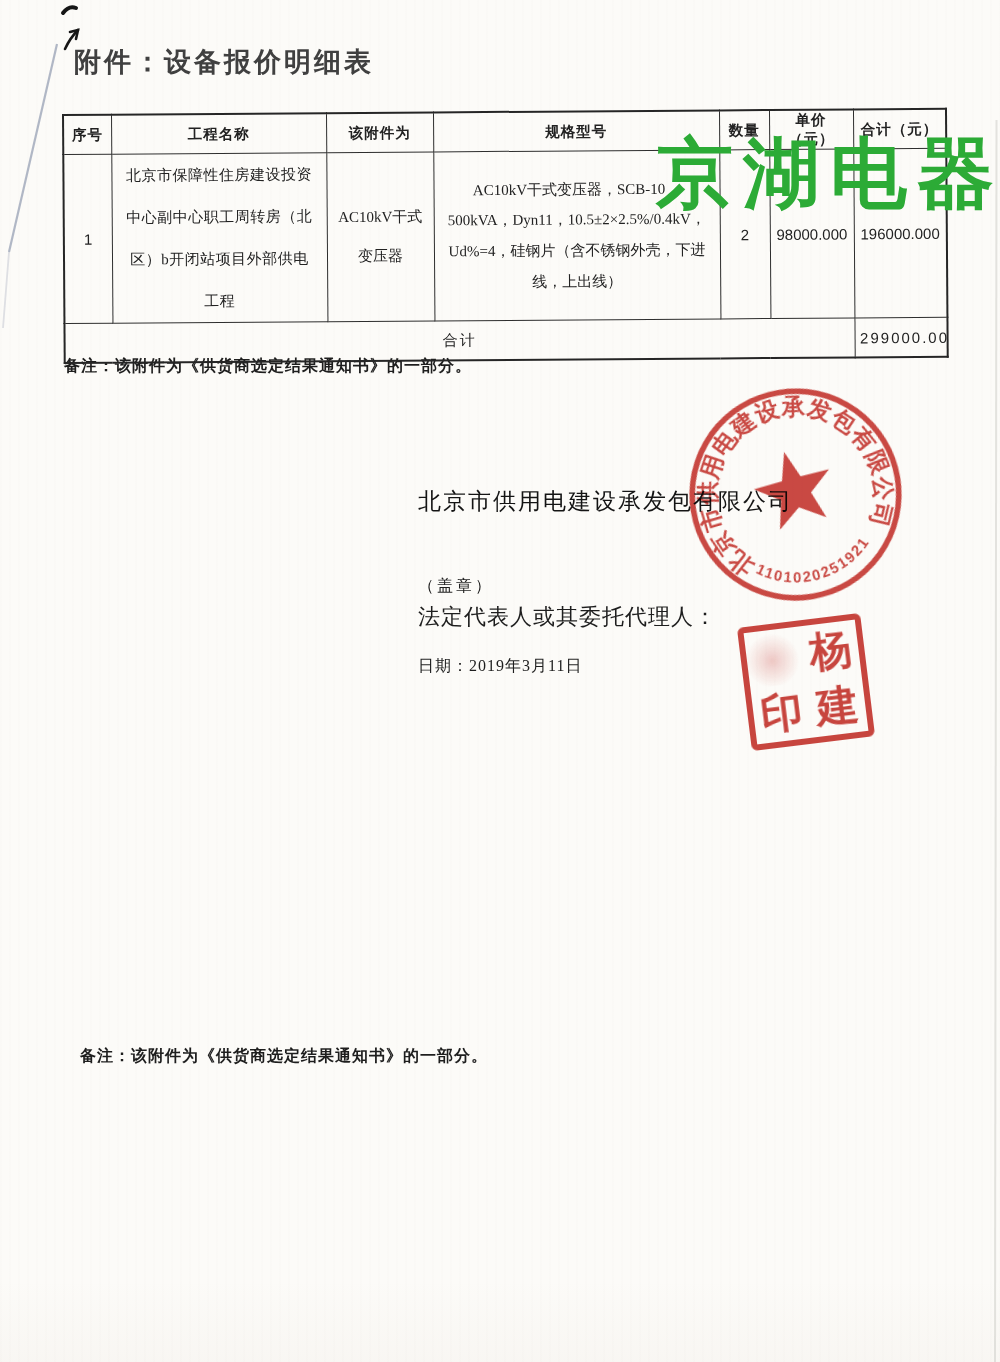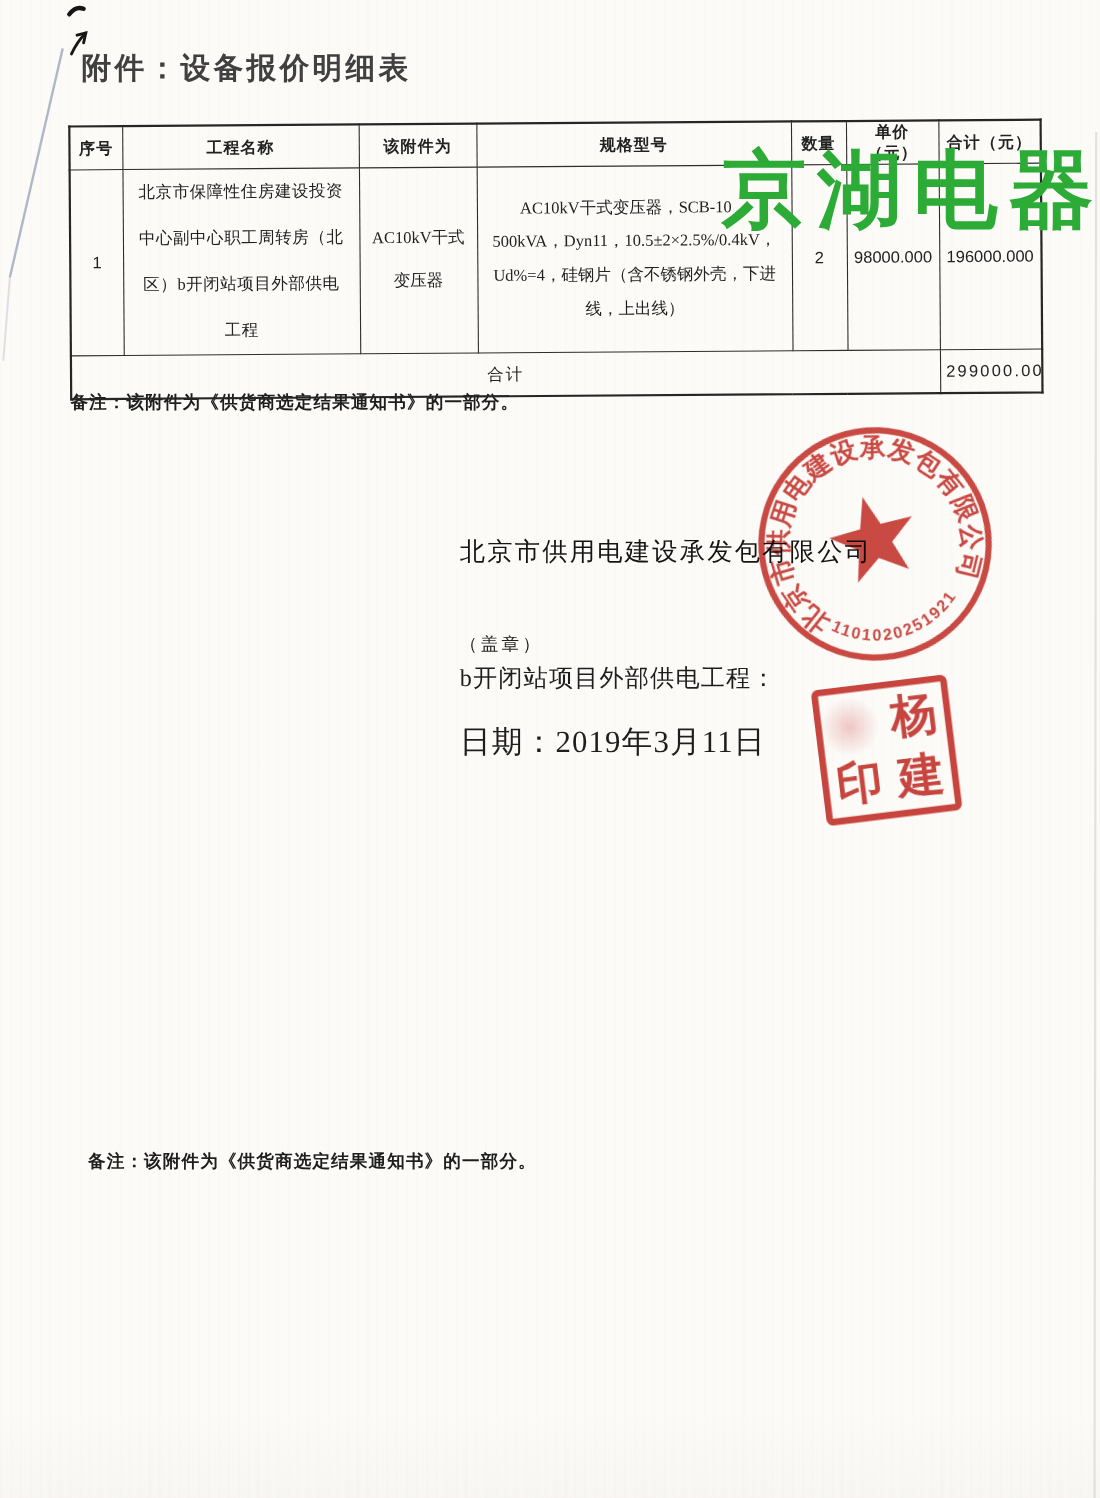--- a/index.html
+++ b/index.html
@@ -36,21 +36,21 @@
     font-family:"DejaVu Sans", sans-serif; font-weight:800;
     font-size:77px; letter-spacing:10px; line-height:1.15; white-space:nowrap;
     color:var(--wm-color);
   }
   
   .note-top    { position:absolute; left:64px;  top:356px;  font-size:16px; font-weight:600; letter-spacing:1px; }
   .note-bottom { position:absolute; left:80px;  top:1046px; font-size:16px; font-weight:600; letter-spacing:1px; }
   .sig-company { position:absolute; left:418px; top:486px; font-size:23px; letter-spacing:2px; color:#141414; z-index:3; }
   .sig-seal    { position:absolute; left:418px; top:544px; font-size:16px; letter-spacing:3px; z-index:3;margin-top:32px; }
   .sig-rep     { position:absolute; left:418px; top:602px; font-size:22px; letter-spacing:1px; z-index:3; }
-  .sig-date    { position:absolute; left:418px; top:656px; font-size:28px; letter-spacing:1px; z-index:3; }
+  .sig-date    { position:absolute; left:418px; top:656px; font-size:16px; letter-spacing:1px; z-index:3; }
   
   .round-seal {
     position:absolute; left:683px; top:382px; width:225px; height:225px; z-index:7;
     mix-blend-mode:multiply; opacity:0.88; transform:rotate(-15deg); filter:blur(0.3px);
   }
   .round-seal .ring { fill:none; stroke:var(--seal-color); stroke-width:5.5; }
   .round-seal .star { fill:var(--seal-color); }
   .round-seal text  { fill:var(--seal-color); }
   .seal-arc-text { font-family:"Liberation Serif", serif; font-size:23px; font-weight:700; }
   .seal-num-text { font-family:"Liberation Sans", sans-serif; font-size:14.5px; font-weight:600; }
@@ -117,21 +117,21 @@
   </table>
 </div>
 
 <div class="watermark">京湖电器</div>
 
 <div class="note-top">备注：该附件为《供货商选定结果通知书》的一部分。</div>
 <div class="note-bottom">备注：该附件为《供货商选定结果通知书》的一部分。</div>
 
 <div class="sig-company">北京市供用电建设承发包有限公司</div>
 <div class="sig-seal">（盖章）</div>
-<div class="sig-rep">b开闭站项目外部供电工程：</div>
+<div class="sig-rep">法定代表人或其委托代理人：</div>
 <div class="sig-date">日期：2019年3月11日</div>
 
 <svg class="round-seal" viewBox="0 0 220 220" aria-hidden="true">
   <defs>
     <path id="seal-arc" d="M 54.85 165.15 A 78 78 0 1 1 165.15 165.15"></path>
     <path id="seal-num-arc" d="M 49.2 170.8 A 86 86 0 0 0 170.8 170.8"></path>
   </defs>
   <circle class="ring" cx="110" cy="110" r="101"></circle>
   <polygon class="star" points="110,67 119.4,94.1 148,94.6 125.2,111.9 133.5,139.4 110,123 86.5,139.4 94.8,111.9 72,94.6 100.6,94.1"></polygon>
   <text class="seal-arc-text">

